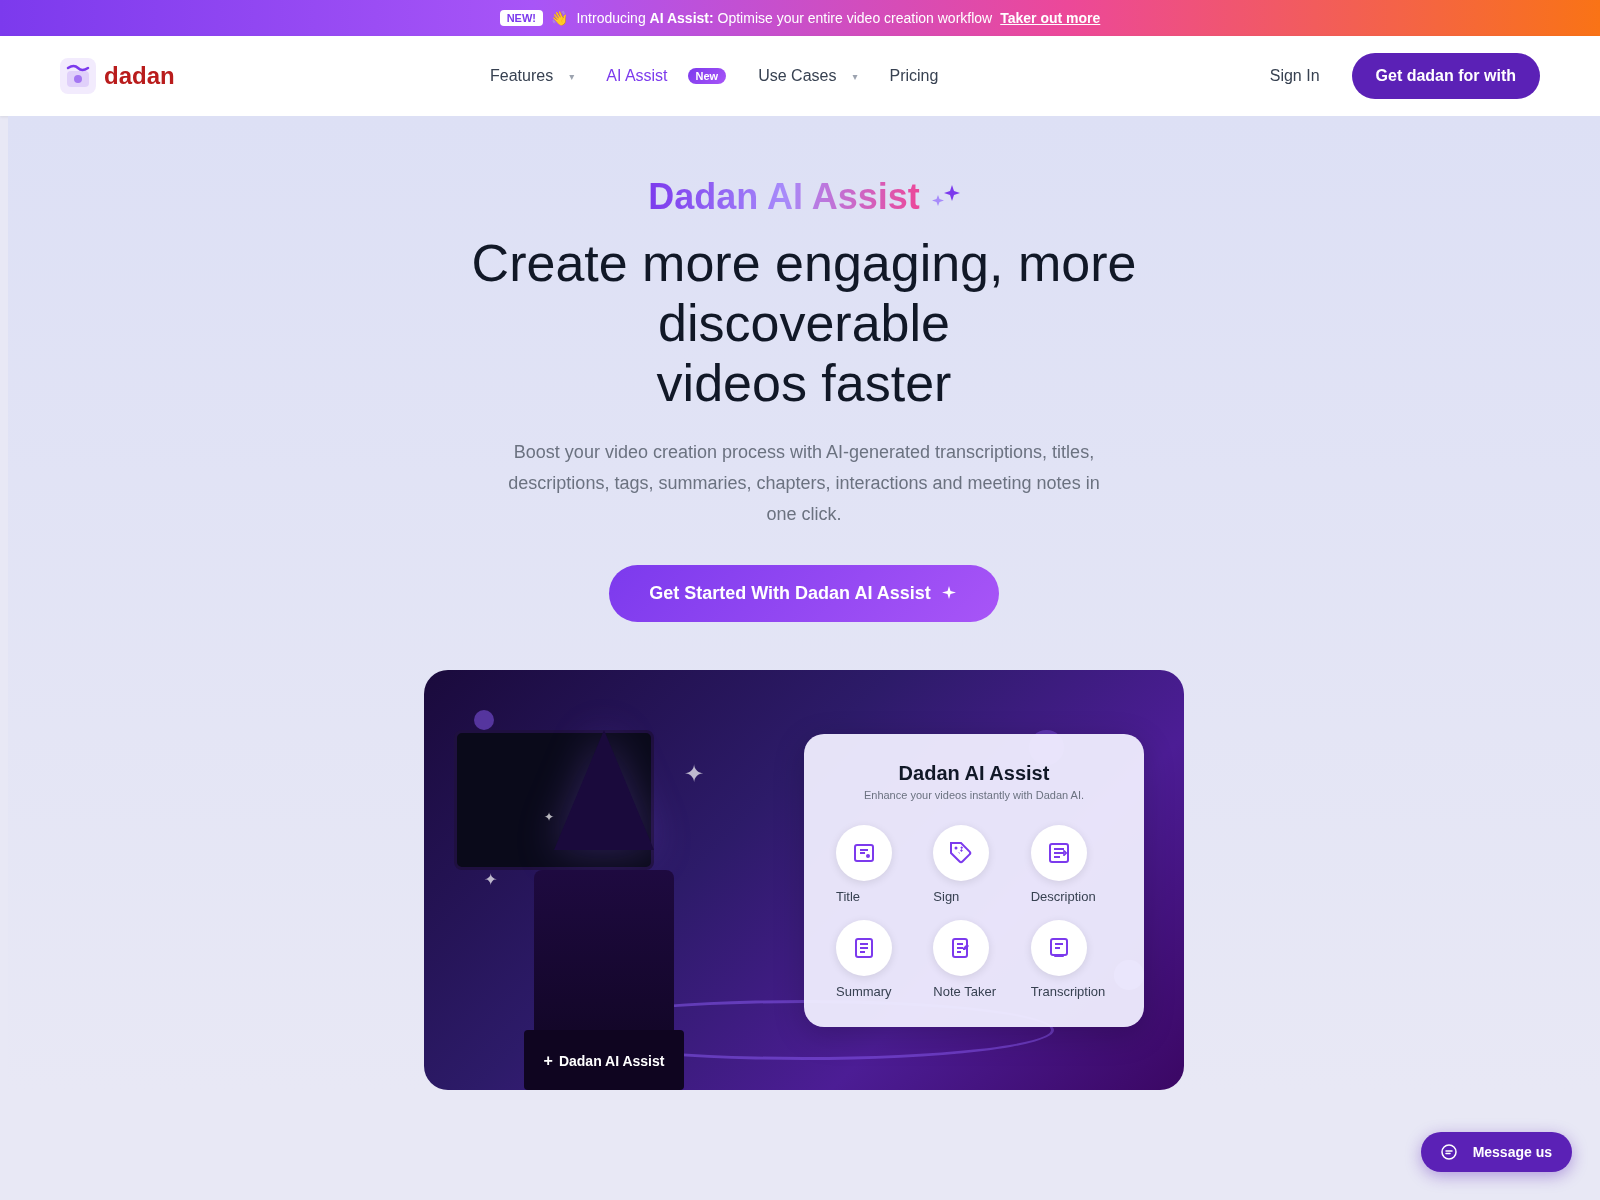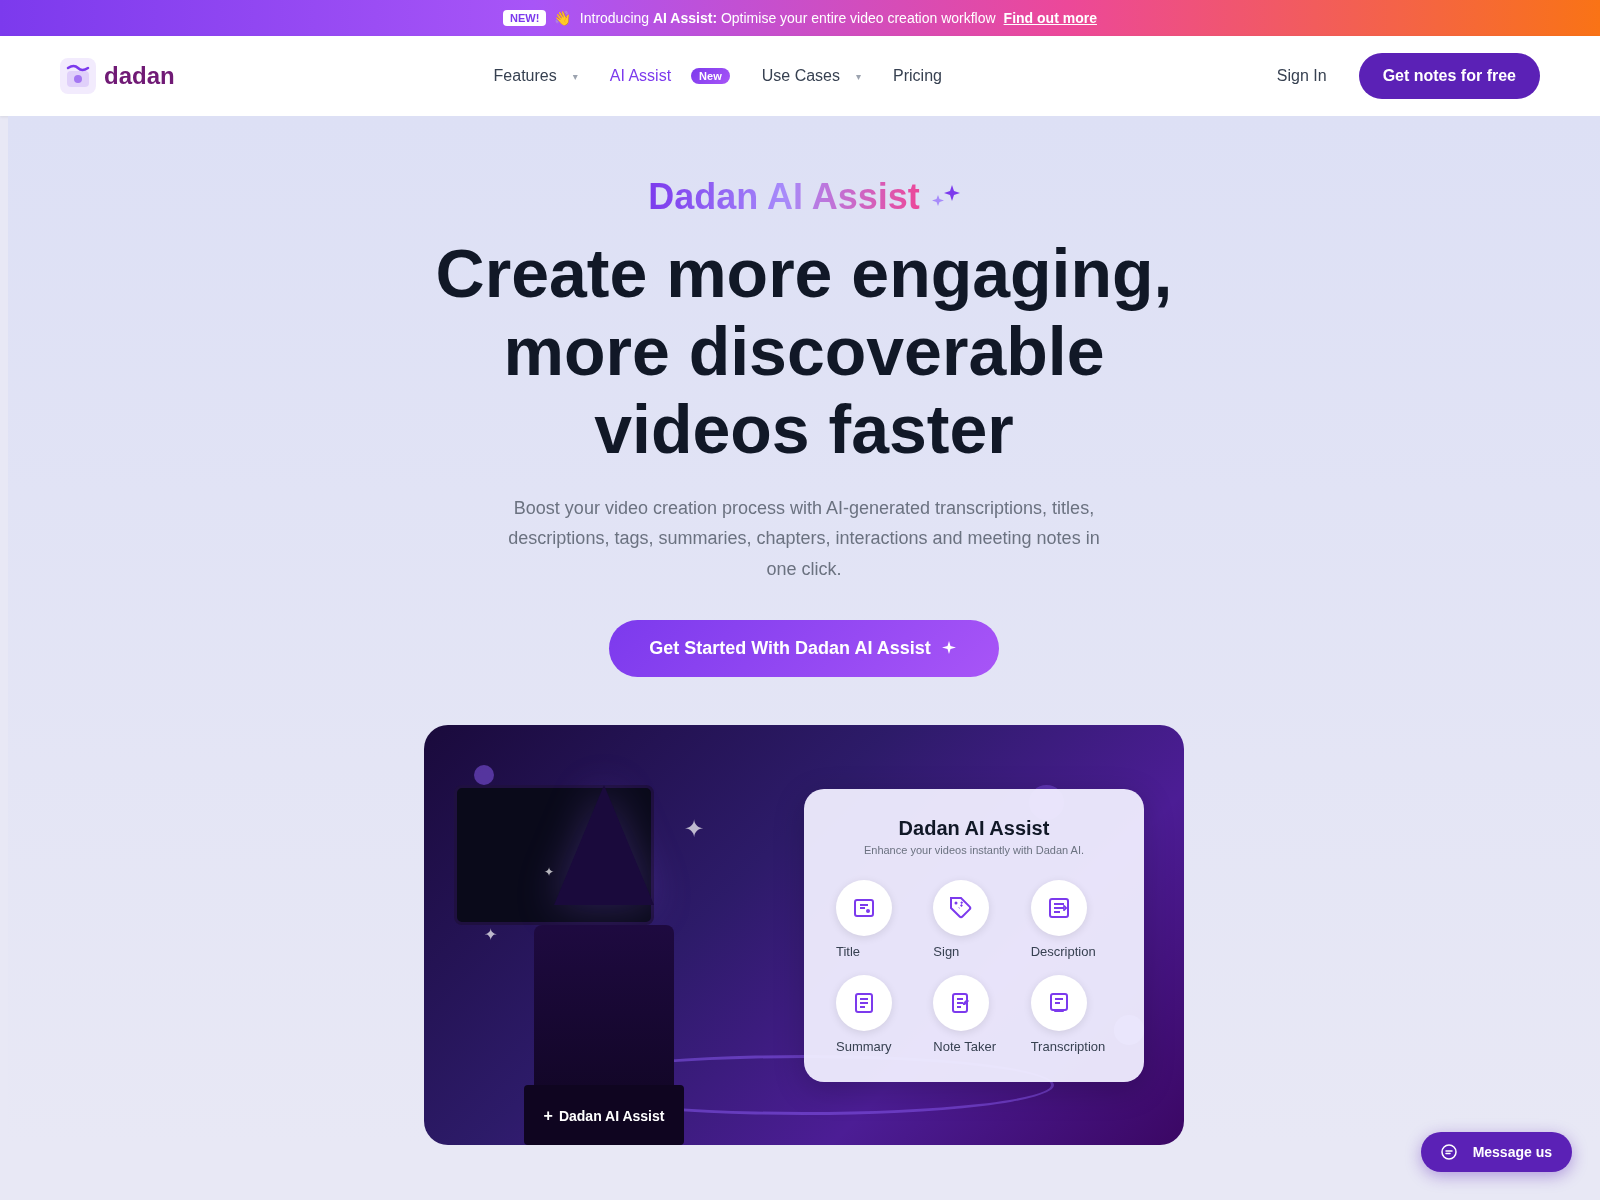--- a/index.html
+++ b/index.html
@@ -51,21 +51,21 @@
       text-decoration: none;
       color: #1a1a2e;
     }
     .logo-icon {
       width: 36px;
       height: 36px;
     }
     .logo-text {
       font-size: 24px;
       font-weight: 700;
-      color: #701a75;
+      color: #b91c1c;
     }
     .nav-links {
       display: flex;
       align-items: center;
       gap: 8px;
     }
     .nav-item {
       display: flex;
       align-items: center;
       gap: 16px;
@@ -129,22 +129,22 @@
       justify-content: center;
       gap: 8px;
     }
     .hero-eyebrow .gradient-text {
       background: linear-gradient(90deg, #7c3aed, #a78bfa, #ec4899);
       -webkit-background-clip: text;
       -webkit-text-fill-color: transparent;
       background-clip: text;
     }
     .hero-title {
-      font-size: 68px;
-      font-weight: 700;
+      font-size: 52px;
+      font-weight: 400;
       color: #111827;
       line-height: 1.15;
       max-width: 780px;
       margin: 0 auto 24px;
     }
     .hero-subtitle {
       font-size: 18px;
       color: #6b7280;
       max-width: 620px;
       margin: 0 auto 36px;
@@ -362,21 +362,21 @@
   </style>
 </head>
 <body>
 
 <div class="announcement-banner">
   <span class="banner-new-badge">NEW!</span>
   <span>👋</span>
   <span class="banner-text">
     <span>Introducing </span><strong>AI Assist:</strong><span> Optimise your entire video creation workflow</span>
   </span>
-  <span class="banner-link">Find out more</span>
+  <span class="banner-link">Taker out more</span>
 </div>
 
 <nav class="navbar">
   <div class="logo">
     <svg class="logo-icon" viewBox="0 0 36 36" fill="none">
       <rect width="36" height="36" rx="8" fill="#7c3aed" opacity="0.1"></rect>
       <path d="M8 10 Q14 6 18 10 Q22 14 28 10" stroke="#7c3aed" stroke-width="2.5" fill="none" stroke-linecap="round"></path>
       <rect x="8" y="14" width="20" height="14" rx="3" fill="#7c3aed" opacity="0.15" stroke="#7c3aed" stroke-width="2"></rect>
       <circle cx="18" cy="21" r="4" fill="#7c3aed" opacity="0.6"></circle>
     </svg>
@@ -396,21 +396,21 @@
       <span>Use Cases</span>
       <span class="chevron">▾</span>
     </div>
     <div class="nav-item">
       <span>Pricing</span>
     </div>
   </div>
 
   <div class="nav-actions">
     <div class="sign-in-btn">Sign In</div>
-    <button class="get-started-btn">Get notes for free</button>
+    <button class="get-started-btn">Get dadan for with</button>
   </div>
 </nav>
 
 <section class="hero">
   <div class="hero-eyebrow">
     <span class="gradient-text">Dadan AI Assist</span>
     <svg class="sparkle-svg" width="32" height="32" viewBox="0 0 32 32" fill="none">
       <path d="M24 4 L26 10 L32 12 L26 14 L24 20 L22 14 L16 12 L22 10 Z" fill="#7c3aed"></path>
       <path d="M10 14 L11.5 18 L16 19.5 L11.5 21 L10 25 L8.5 21 L4 19.5 L8.5 18 Z" fill="#a78bfa"></path>
     </svg>

